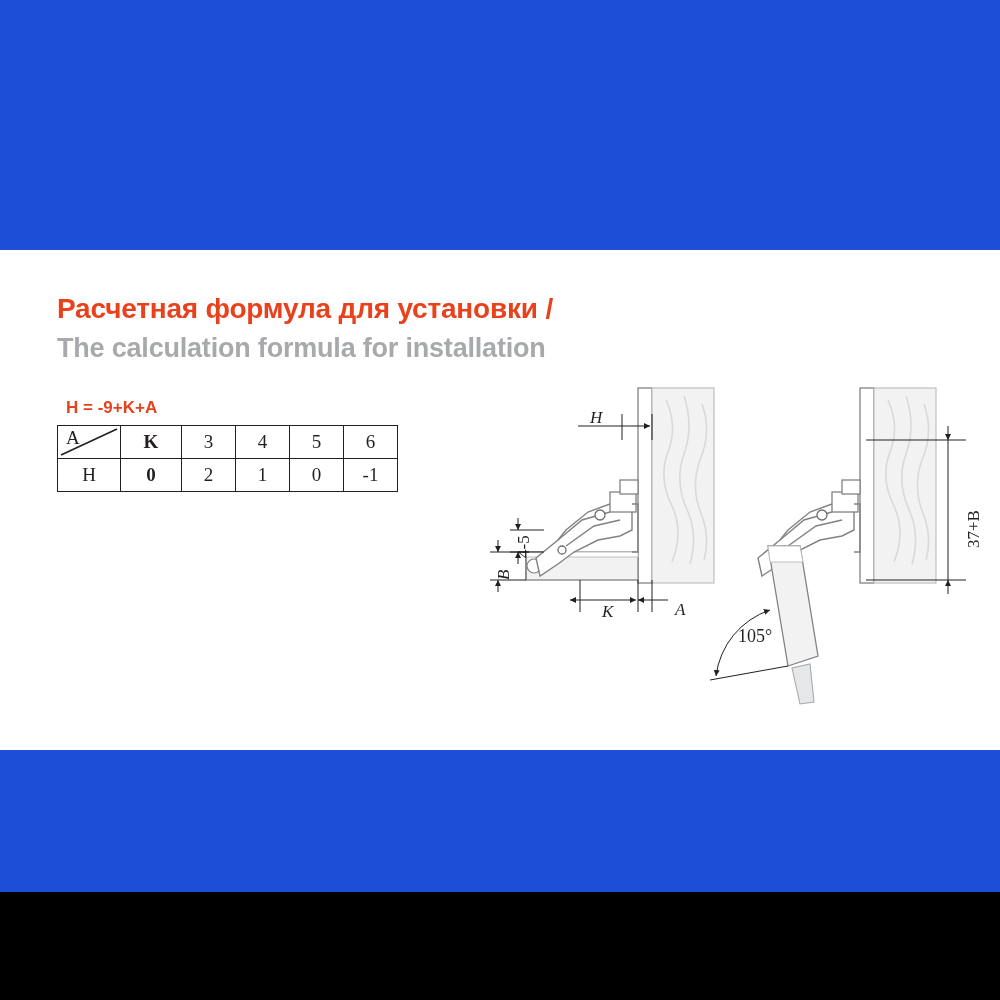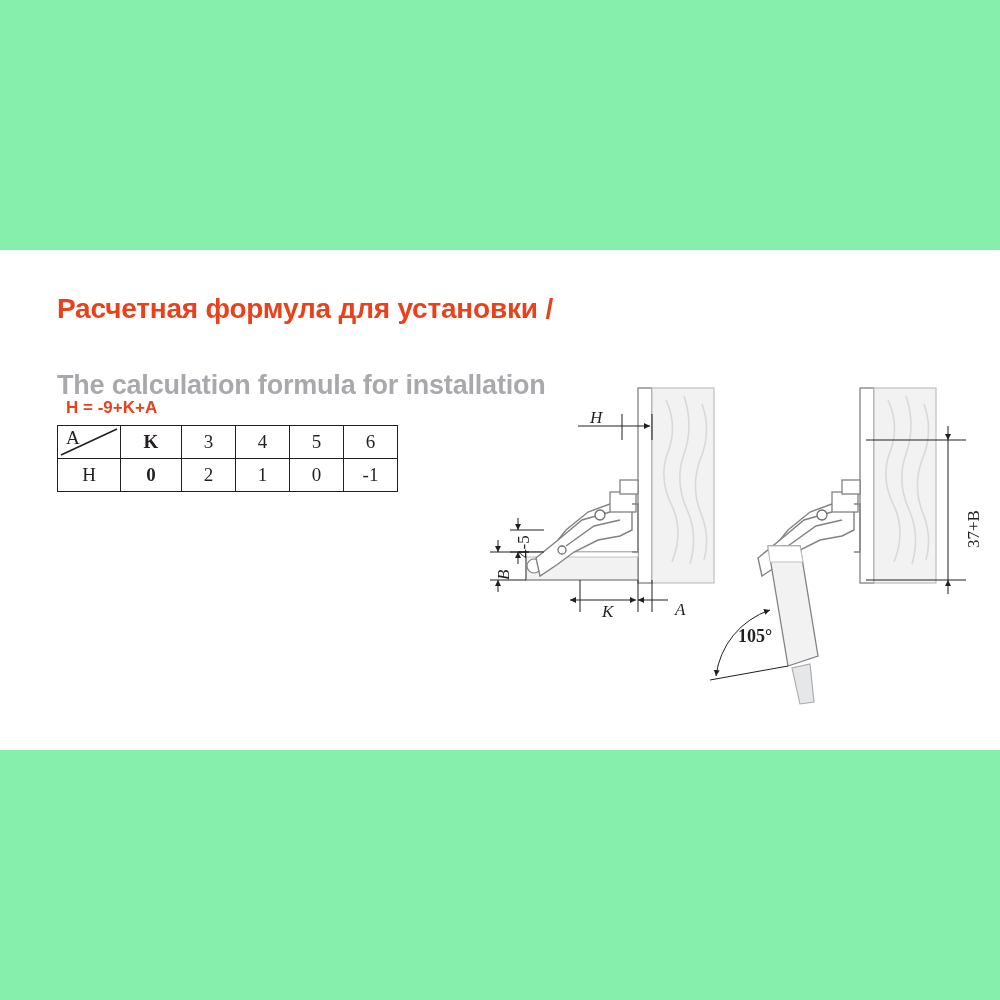--- a/index.html
+++ b/index.html
@@ -9,22 +9,22 @@
   }
   body {
     width: 1000px;
     height: 1000px;
     overflow: hidden;
     font-family: "Liberation Sans", sans-serif;
   }
   #stage {
     position: relative;
     width: 1000px;
-    height: 1000px;
-    background: #86efac;
+    height: 892px;
+    background: #1d4ed8;
   }
   #sheet {
     position: absolute;
     left: 0;
     top: 250px;
     width: 1000px;
     height: 500px;
     background: #ffffff;
   }
 
@@ -41,21 +41,20 @@
   }
   .title-en {
     position: absolute;
     left: 57px;
     top: 83px;
     font-size: 27px;
     font-weight: bold;
     color: #a7a9ac;
     letter-spacing: -0.2px;
     white-space: nowrap;
-    margin-top: 37px;
   }
 
   
   .formula {
     position: absolute;
     left: 66px;
     top: 148px;
     font-size: 17px;
     font-weight: bold;
     color: #e8411c;
@@ -271,17 +270,17 @@
       <div class="lbl rot90" style="left:44px; top:178px;">4-5</div>
 
       <div class="lbl lbl-i rot90" style="left:24px; top:200px;">B</div>
 
       <div class="lbl lbl-i" style="left:132px; top:222px;">K</div>
 
       <div class="lbl lbl-i" style="left:205px; top:220px;">A</div>
 
       <div class="lbl rot90" style="left:494px; top:168px;">37+B</div>
 
-      <div class="lbl" style="left:268px; top:246px; font-size:18px;font-weight:bold;">105°</div>
+      <div class="lbl" style="left:268px; top:246px; font-size:18px;">105°</div>
     </div>
 
   </div>
 </div>
 
 </body></html>

